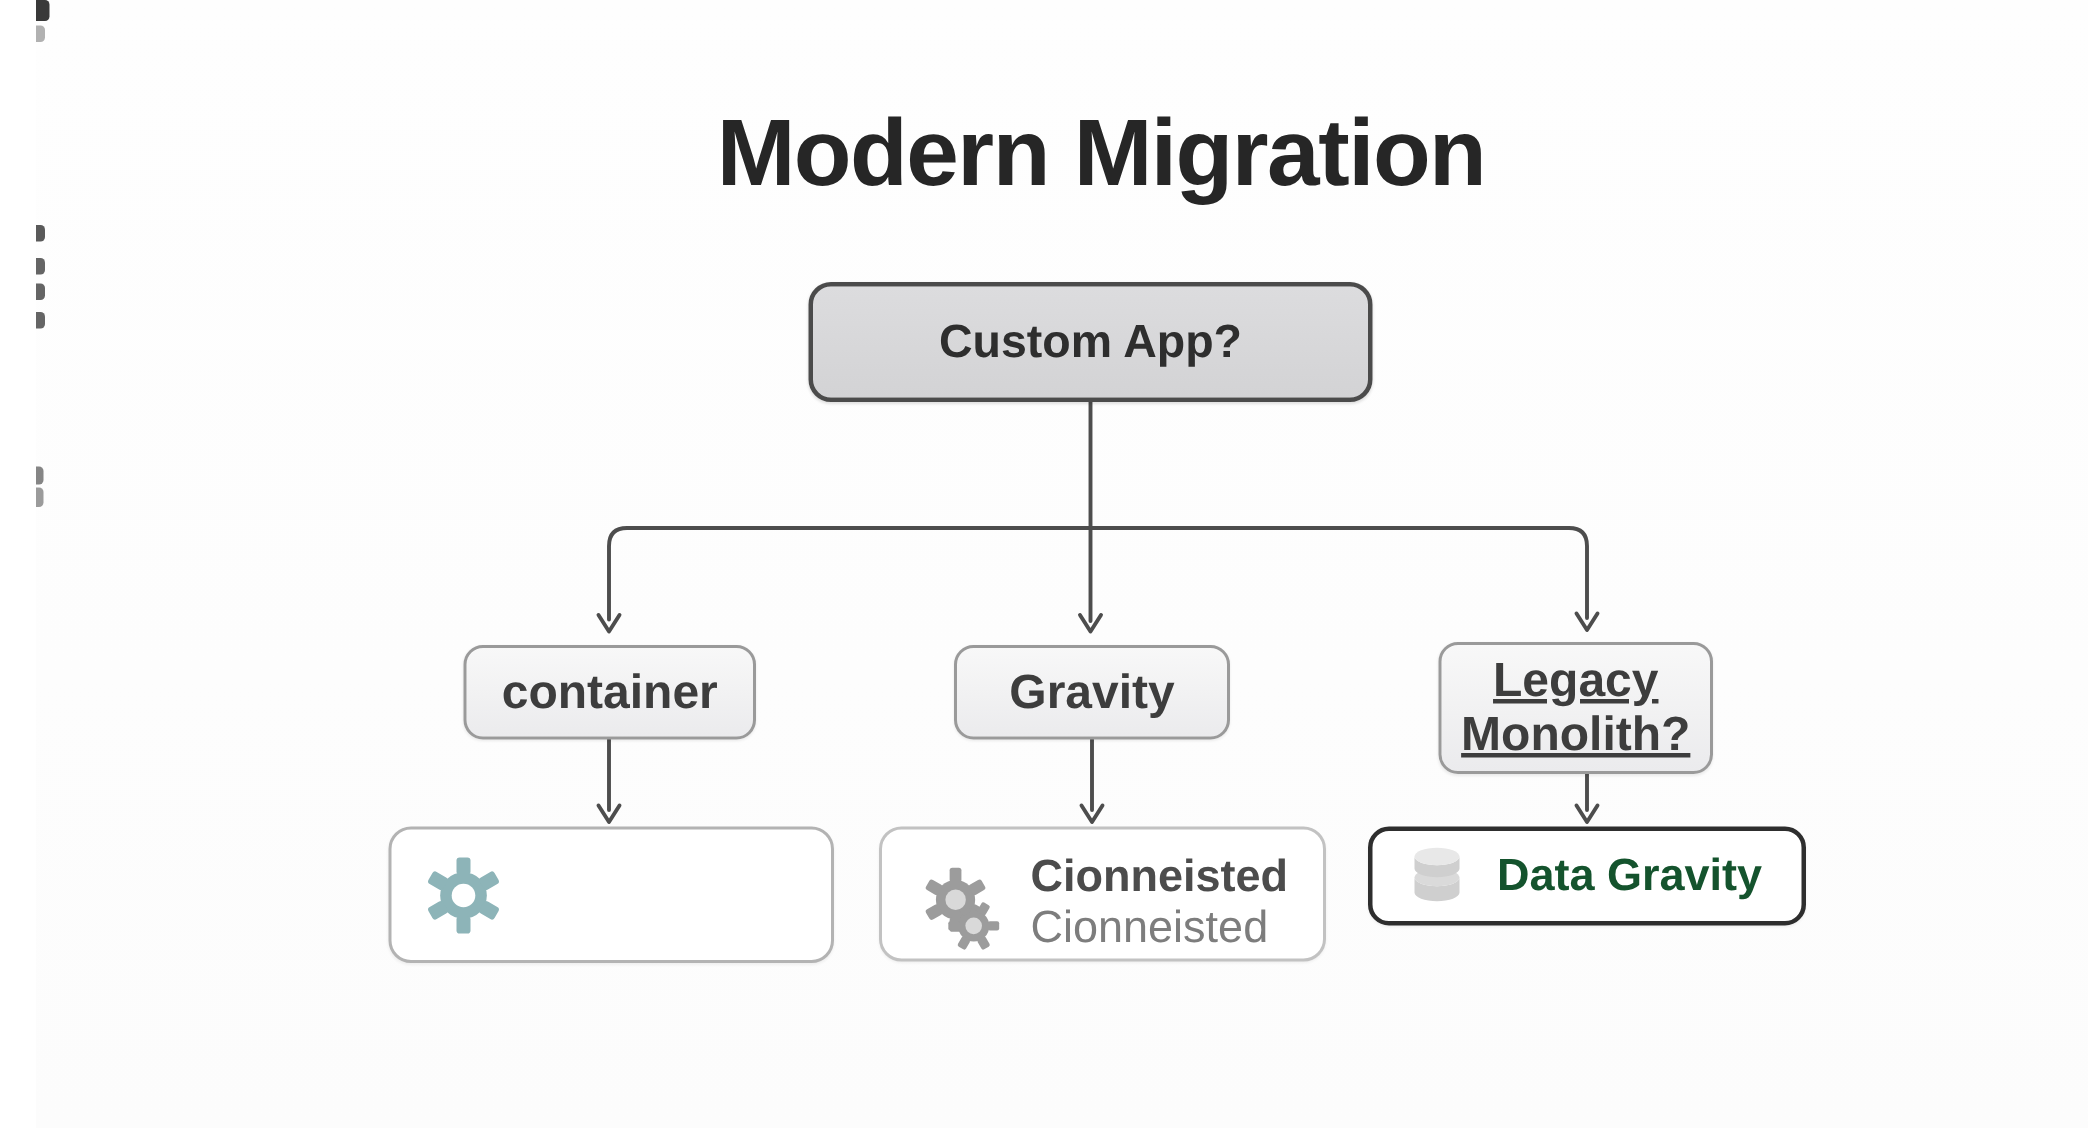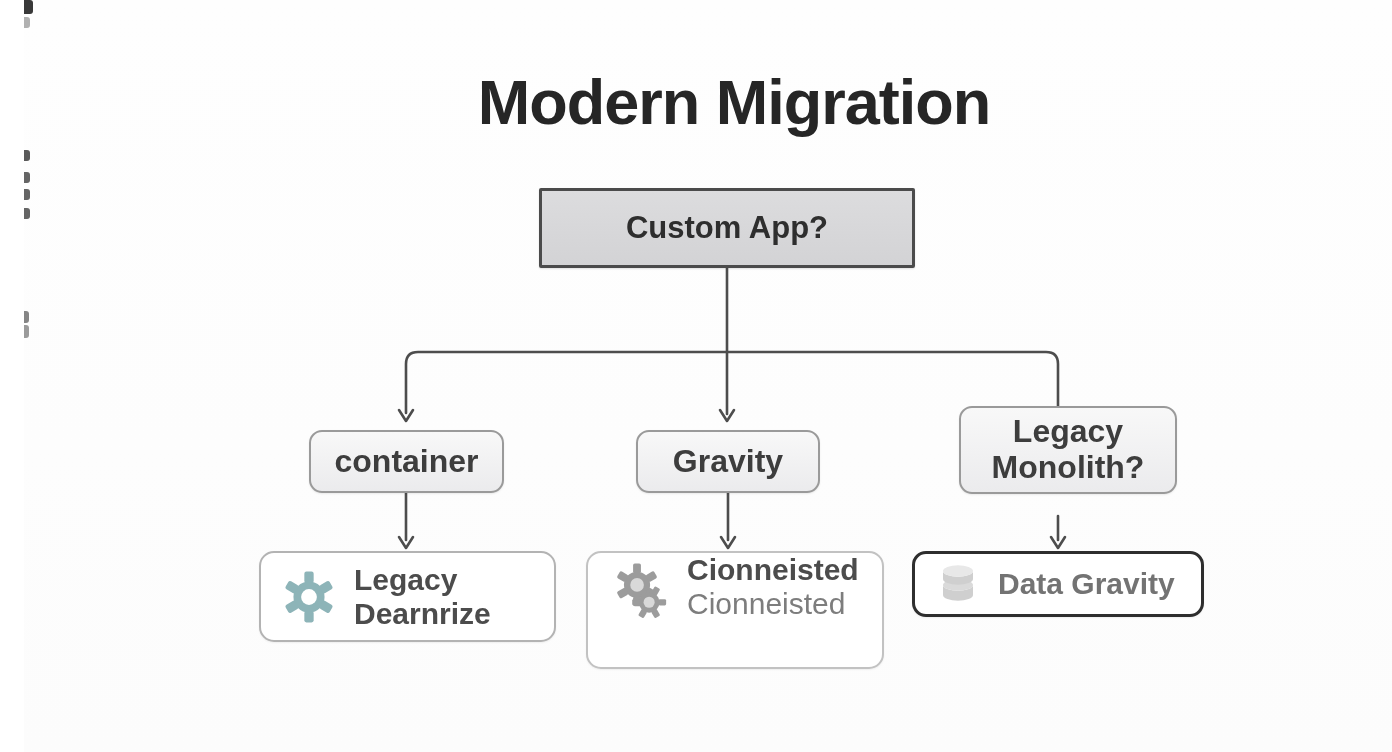--- a/index.html
+++ b/index.html
@@ -23,47 +23,47 @@
   }
   .node{
     position:absolute;
     display:flex;align-items:center;justify-content:center;
     box-sizing:border-box;
     text-align:center;
   }
   .node-root{
     left:515px;top:188px;width:376px;height:80px;
     background:linear-gradient(180deg,#dcdcde 0%,#d3d3d5 100%);
-    border:3px solid #4b4b4b;border-radius:2px;
+    border:3px solid #4b4b4b;border-radius:15px;
     font-size:31px;font-weight:600;color:#2e2e2e;
     box-shadow:0 1px 2px rgba(0,0,0,.12);
   }
   .node-l2{
     background:linear-gradient(180deg,#f8f8f8 0%,#ebebed 100%);
     border:2px solid #9a9a9a;border-radius:13px;
     font-size:32px;font-weight:700;color:#3d3d3d;
     line-height:1.12;
     box-shadow:0 1px 2px rgba(0,0,0,.08);
   }
   .node-l2.a{left:285px;top:430px;width:195px;height:63px;}
   .node-l2.b{left:612px;top:430px;width:184px;height:63px;}
-  .node-l2.c{left:935px;top:406px;width:218px;height:88px;}
+  .node-l2.c{left:935px;top:428px;width:183px;height:88px;text-decoration:underline;}
   .node-l3{
     background:#ffffff;
     border:2px solid #b3b3b3;border-radius:15px;
     justify-content:flex-start;
     text-align:left;
     padding:0 14px 0 20px;
     gap:17px;
     box-shadow:0 1px 2px rgba(0,0,0,.06);
   }
   .node-l3.a{left:235px;top:551px;width:297px;height:91px;}
-  .node-l3.b{left:562px;top:551px;width:298px;height:118px;border-color:#c2c2c2;align-items:flex-start;padding-top:0;}
+  .node-l3.b{left:562px;top:551px;width:298px;height:90px;border-color:#c2c2c2;align-items:flex-start;padding-top:15px;}
   .node-l3.c{left:888px;top:551px;width:292px;height:66px;border:3px solid #2e2e2e;border-radius:14px;}
-  .l3-label{font-size:30px;font-weight:700;color:#737373;line-height:1.13;}
+  .l3-label{font-size:30px;font-weight:700;color:#14532d;line-height:1.13;}
   .l3-line{font-size:30px;font-weight:700;color:#4c4c4c;line-height:1.13;}
   .l3-line.light{font-weight:400;color:#7d7d7d;}
   .icon-wrap{flex:0 0 auto;display:flex;align-items:center;}
   svg.connectors{position:absolute;left:0;top:0;}
   .edge-mark{position:absolute;left:0;background:#232323;border-radius:0 3px 3px 0;}
 </style>
 </head>
 <body>
 
 <div class="stage">
@@ -116,24 +116,20 @@
           <rect x="22.5" y="2.5" width="9" height="11" rx="2"></rect>
           <rect x="22.5" y="2.5" width="9" height="11" rx="2" transform="rotate(60 27 27)"></rect>
           <rect x="22.5" y="2.5" width="9" height="11" rx="2" transform="rotate(120 27 27)"></rect>
           <rect x="22.5" y="2.5" width="9" height="11" rx="2" transform="rotate(180 27 27)"></rect>
           <rect x="22.5" y="2.5" width="9" height="11" rx="2" transform="rotate(240 27 27)"></rect>
           <rect x="22.5" y="2.5" width="9" height="11" rx="2" transform="rotate(300 27 27)"></rect>
         </g>
         <circle cx="27" cy="27" r="7.6" fill="#ffffff"></circle>
       </svg>
     </span>
-    <span>
-      <div class="l3-line">Legacy</div>
-      <div class="l3-line">Dearnrize</div>
-    </span>
   </div>
 
   <div class="node node-l3 b">
     <span class="icon-wrap" style="margin-top:4px;">
       <svg width="62" height="66" viewBox="0 0 58 62">
         <g fill="#9c9c9c">
           <g transform="translate(5 4) scale(0.82)">
             <circle cx="27" cy="27" r="15"></circle>
             <rect x="22.5" y="2.5" width="9" height="11" rx="2"></rect>
             <rect x="22.5" y="2.5" width="9" height="11" rx="2" transform="rotate(60 27 27)"></rect>

